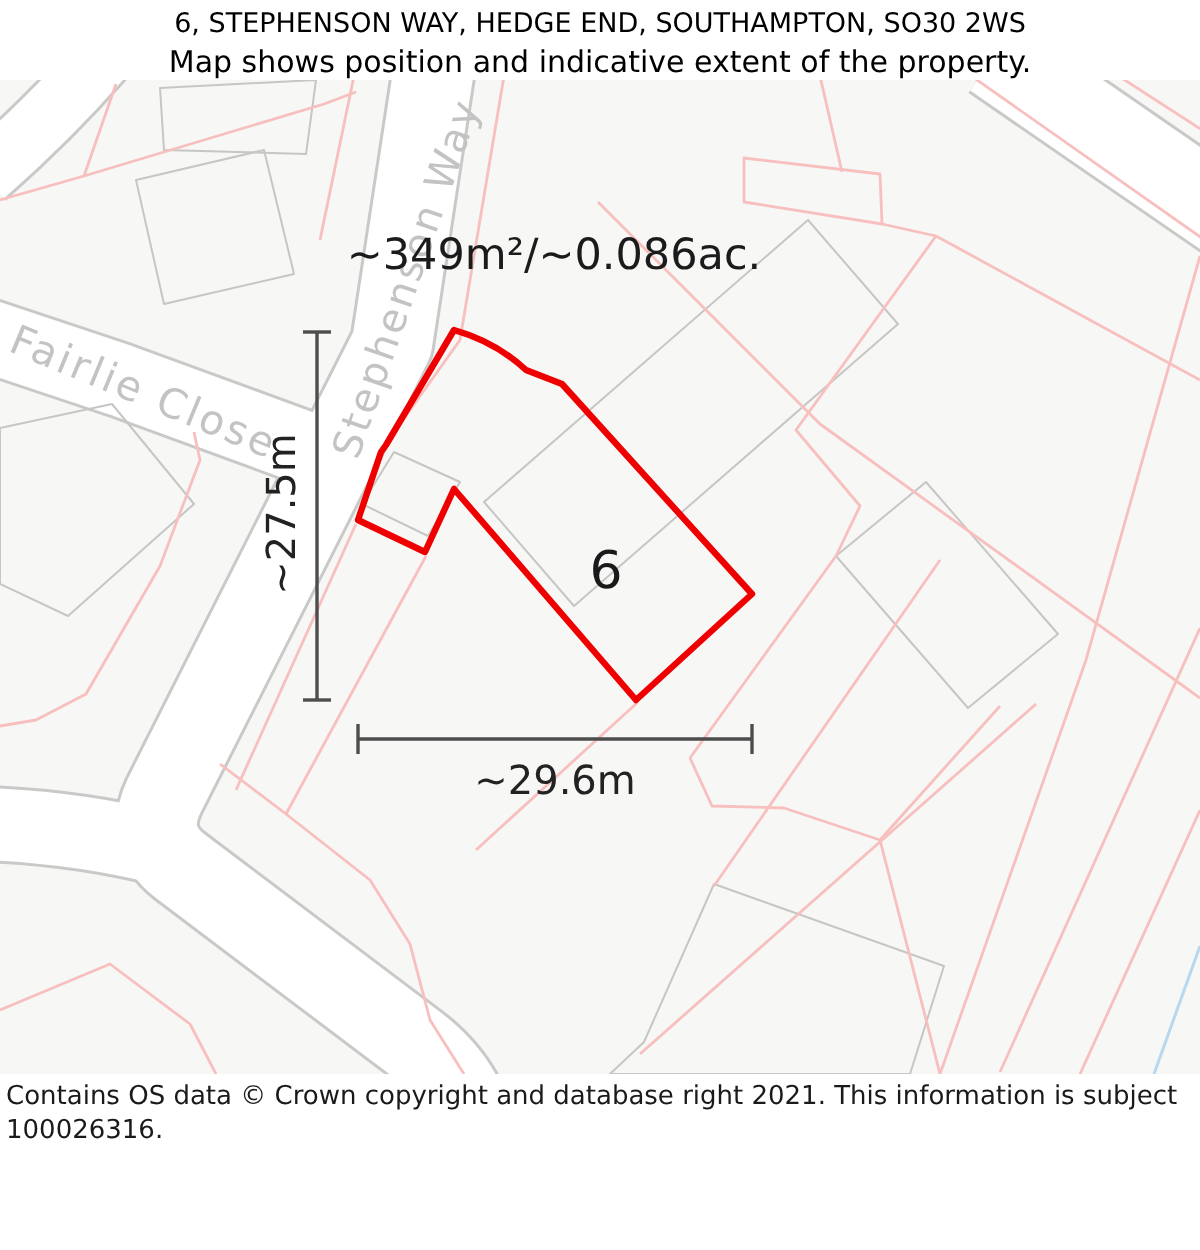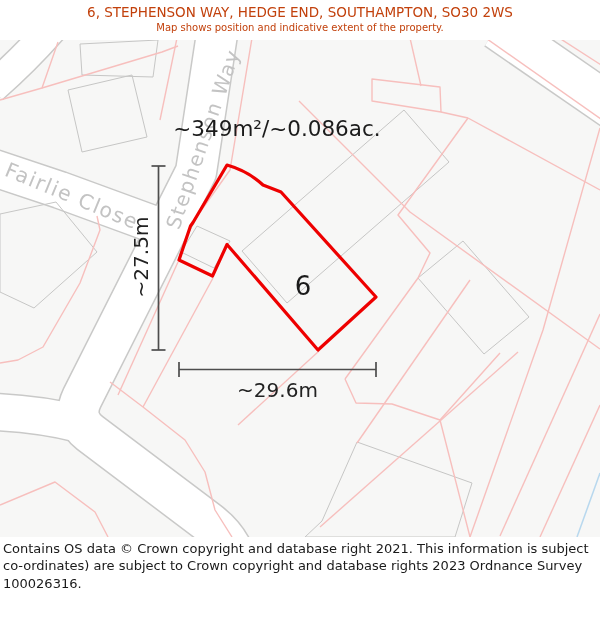--- a/index.html
+++ b/index.html
@@ -1,21 +1,21 @@
 <!DOCTYPE html>
 <html><head>
 <meta charset="utf-8">
 <style>
   html,body{margin:0;padding:0;background:#ffffff;}
   #stage{position:relative;width:600px;height:625px;background:#ffffff;overflow:hidden;
          font-family:"DejaVu Sans","Liberation Sans",sans-serif;}
   #header{position:absolute;top:0;left:0;width:600px;height:40px;background:#ffffff;
-          text-align:center;color:#c2410c;z-index:3;}
+          text-align:center;color:#000000;z-index:3;}
   #header .l1{font-size:13.5px;padding-top:4px;white-space:nowrap;}
-  #header .l2{font-size:10px;padding-top:2px;white-space:nowrap;}
+  #header .l2{font-size:15px;padding-top:2px;white-space:nowrap;}
   #map-wrap{position:absolute;top:40px;left:0;width:600px;height:497px;background:#f7f7f6;}
   #map-svg{display:block;}
   #map-svg path,#map-svg polyline,#map-svg polygon{stroke-linejoin:round;stroke-linecap:butt;fill:none;}
   #footer{position:absolute;top:537px;left:0;width:600px;height:88px;background:#ffffff;
           color:#1a1a1a;font-size:13px;line-height:17.4px;padding-top:3px;padding-left:3px;
           box-sizing:border-box;z-index:3;}
   #footer div{white-space:nowrap;}
   text{font-family:"DejaVu Sans","Liberation Sans",sans-serif;}
 </style>
 </head>
@@ -85,17 +85,16 @@
         <text x="72" y="196" fill="#c3c3c3" font-size="20.5" text-anchor="middle" dominant-baseline="central" letter-spacing="1.5" transform="rotate(22.5 72 196)">Fairlie Close</text>
         <text x="277" y="128" fill="#1b1b1b" font-size="21.5" text-anchor="middle" dominant-baseline="central">~349m²/~0.086ac.</text>
         <text x="303" y="286" fill="#1a1a1a" font-size="26" text-anchor="middle" dominant-baseline="central">6</text>
         <text x="140.5" y="257" fill="#222222" font-size="20" text-anchor="middle" dominant-baseline="central" transform="rotate(-90 140.5 257)">~27.5m</text>
         <text x="277.5" y="390" fill="#222222" font-size="20" text-anchor="middle" dominant-baseline="central">~29.6m</text>
       </svg>
   </div>
 
   <div id="footer">
     <div>Contains OS data © Crown copyright and database right 2021. This information is subject</div>
-    <div>co-ordinates) are subject to Crown copyright and database rights 2023 Ordnance Survey</div>
     <div>100026316.</div>
   </div>
 
 </div>
 
 </body></html>

